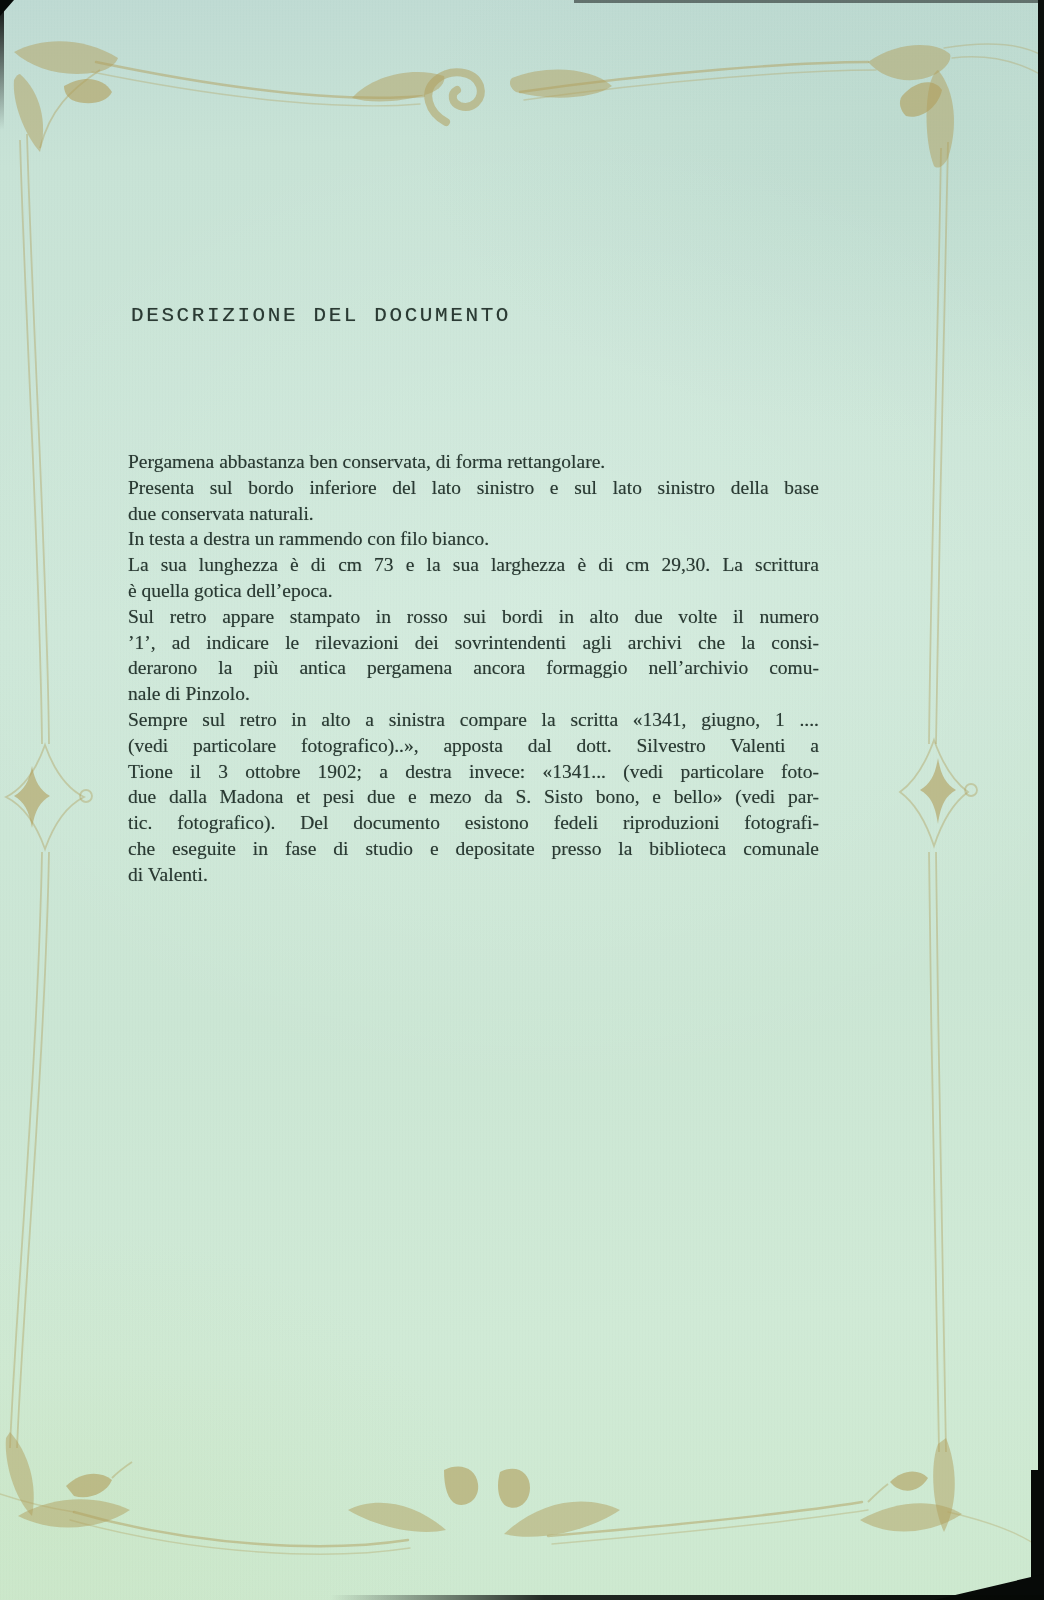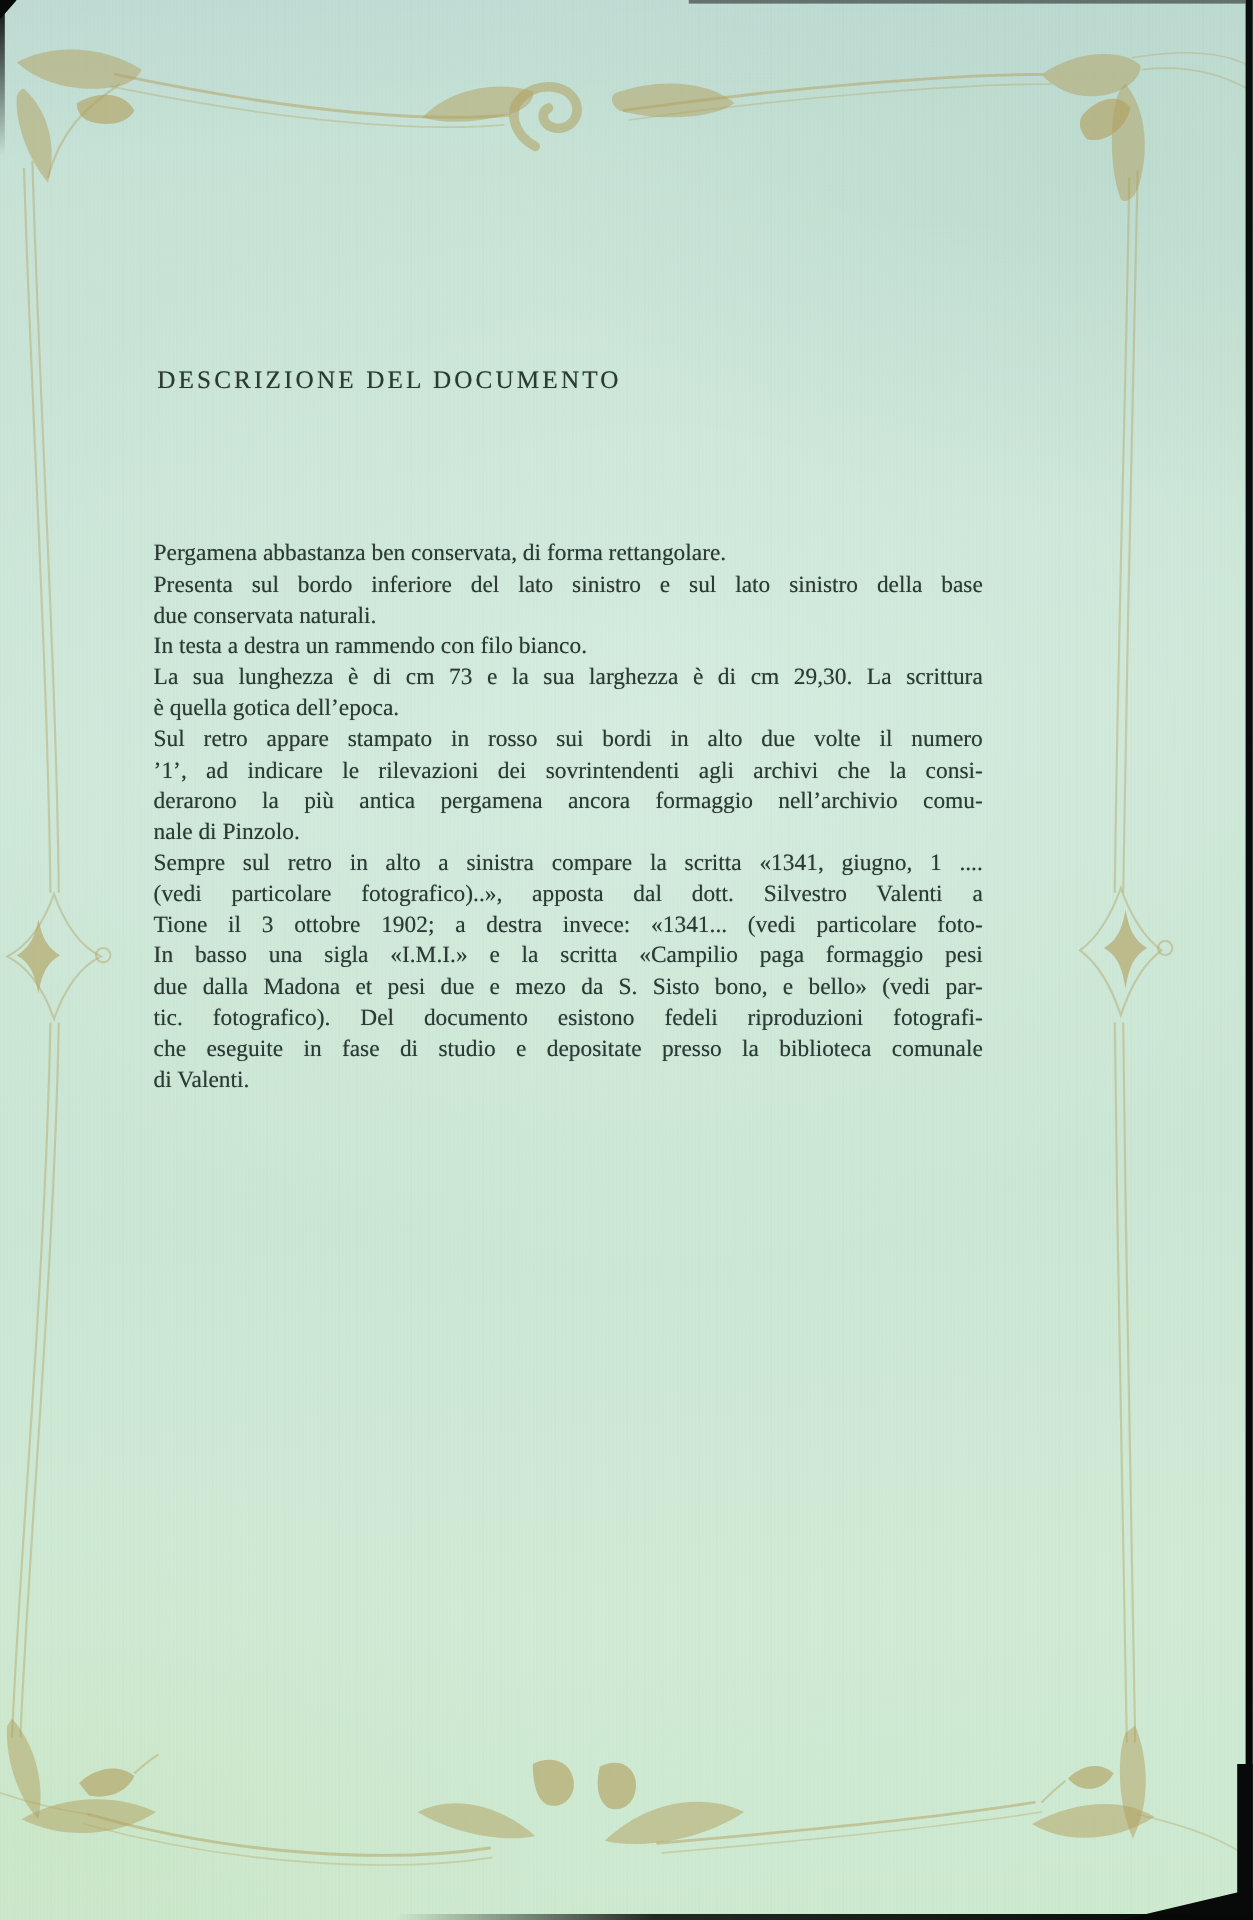--- a/index.html
+++ b/index.html
@@ -29,21 +29,21 @@
   svg.frame .ln{fill:none; stroke:var(--orn); stroke-width:2.4; stroke-linecap:round; opacity:.5;}
   svg.frame .ln2{fill:none; stroke:var(--orn); stroke-width:1.4; stroke-linecap:round; opacity:.35;}
   svg.frame .lf{fill:var(--orn); opacity:.5;}
   svg.frame .lf2{fill:var(--orn); opacity:.62;}
   svg.frame .st{fill:none; stroke:var(--orn); stroke-width:1.8; opacity:.42;}
   svg.frame .curl{fill:none; stroke:var(--orn); stroke-width:8; stroke-linecap:round; opacity:.55;}
 
   .title{
     position:absolute; left:131px; top:304px;
     font-size:21px; letter-spacing:2.6px; color:var(--ink);
-    text-shadow:0 0 .7px rgba(42,58,51,.55); white-space:nowrap;
+    text-shadow:0 0 .7px rgba(42,58,51,.55); white-space:nowrap;font-family:Liberation Mono, monospace;
   }
   .textblock{
     position:absolute; left:128px; top:449px; width:691px;
     font-size:19.5px; line-height:25.8px; color:var(--ink);
     text-shadow:0 0 .7px rgba(42,58,51,.5);
     font-family:Liberation Serif, serif;
   }
   .textblock .line{white-space:normal;}
   .textblock .line.just{text-align:justify; text-align-last:justify;}
 
@@ -163,21 +163,20 @@
       <div class="line">In testa a destra un rammendo con filo bianco.</div>
       <div class="line just">La sua lunghezza è di cm 73 e la sua larghezza è di cm 29,30. La scrittura</div>
       <div class="line">è quella gotica dell’epoca.</div>
       <div class="line just">Sul retro appare stampato in rosso sui bordi in alto due volte il numero</div>
       <div class="line just">’1’, ad indicare le rilevazioni dei sovrintendenti agli archivi che la consi-</div>
       <div class="line just">derarono la più antica pergamena ancora formaggio nell’archivio comu-</div>
       <div class="line">nale di Pinzolo.</div>
       <div class="line just">Sempre sul retro in alto a sinistra compare la scritta «1341, giugno, 1 ....</div>
       <div class="line just">(vedi particolare fotografico)..», apposta dal dott. Silvestro Valenti a</div>
       <div class="line just">Tione il 3 ottobre 1902; a destra invece: «1341... (vedi particolare foto-</div>
-      <div class="line just">In basso una sigla «I.M.I.» e la scritta «Campilio paga formaggio pesi</div>
       <div class="line just">due dalla Madona et pesi due e mezo da S. Sisto bono, e bello» (vedi par-</div>
       <div class="line just">tic. fotografico). Del documento esistono fedeli riproduzioni fotografi-</div>
       <div class="line just">che eseguite in fase di studio e depositate presso la biblioteca comunale</div>
       <div class="line">di Valenti.</div>
     </div>
 
   <div class="edge edge-right"></div>
   <div class="edge edge-right-low"></div>
   <div class="edge corner-br"></div>
   <div class="edge edge-bottom"></div>

